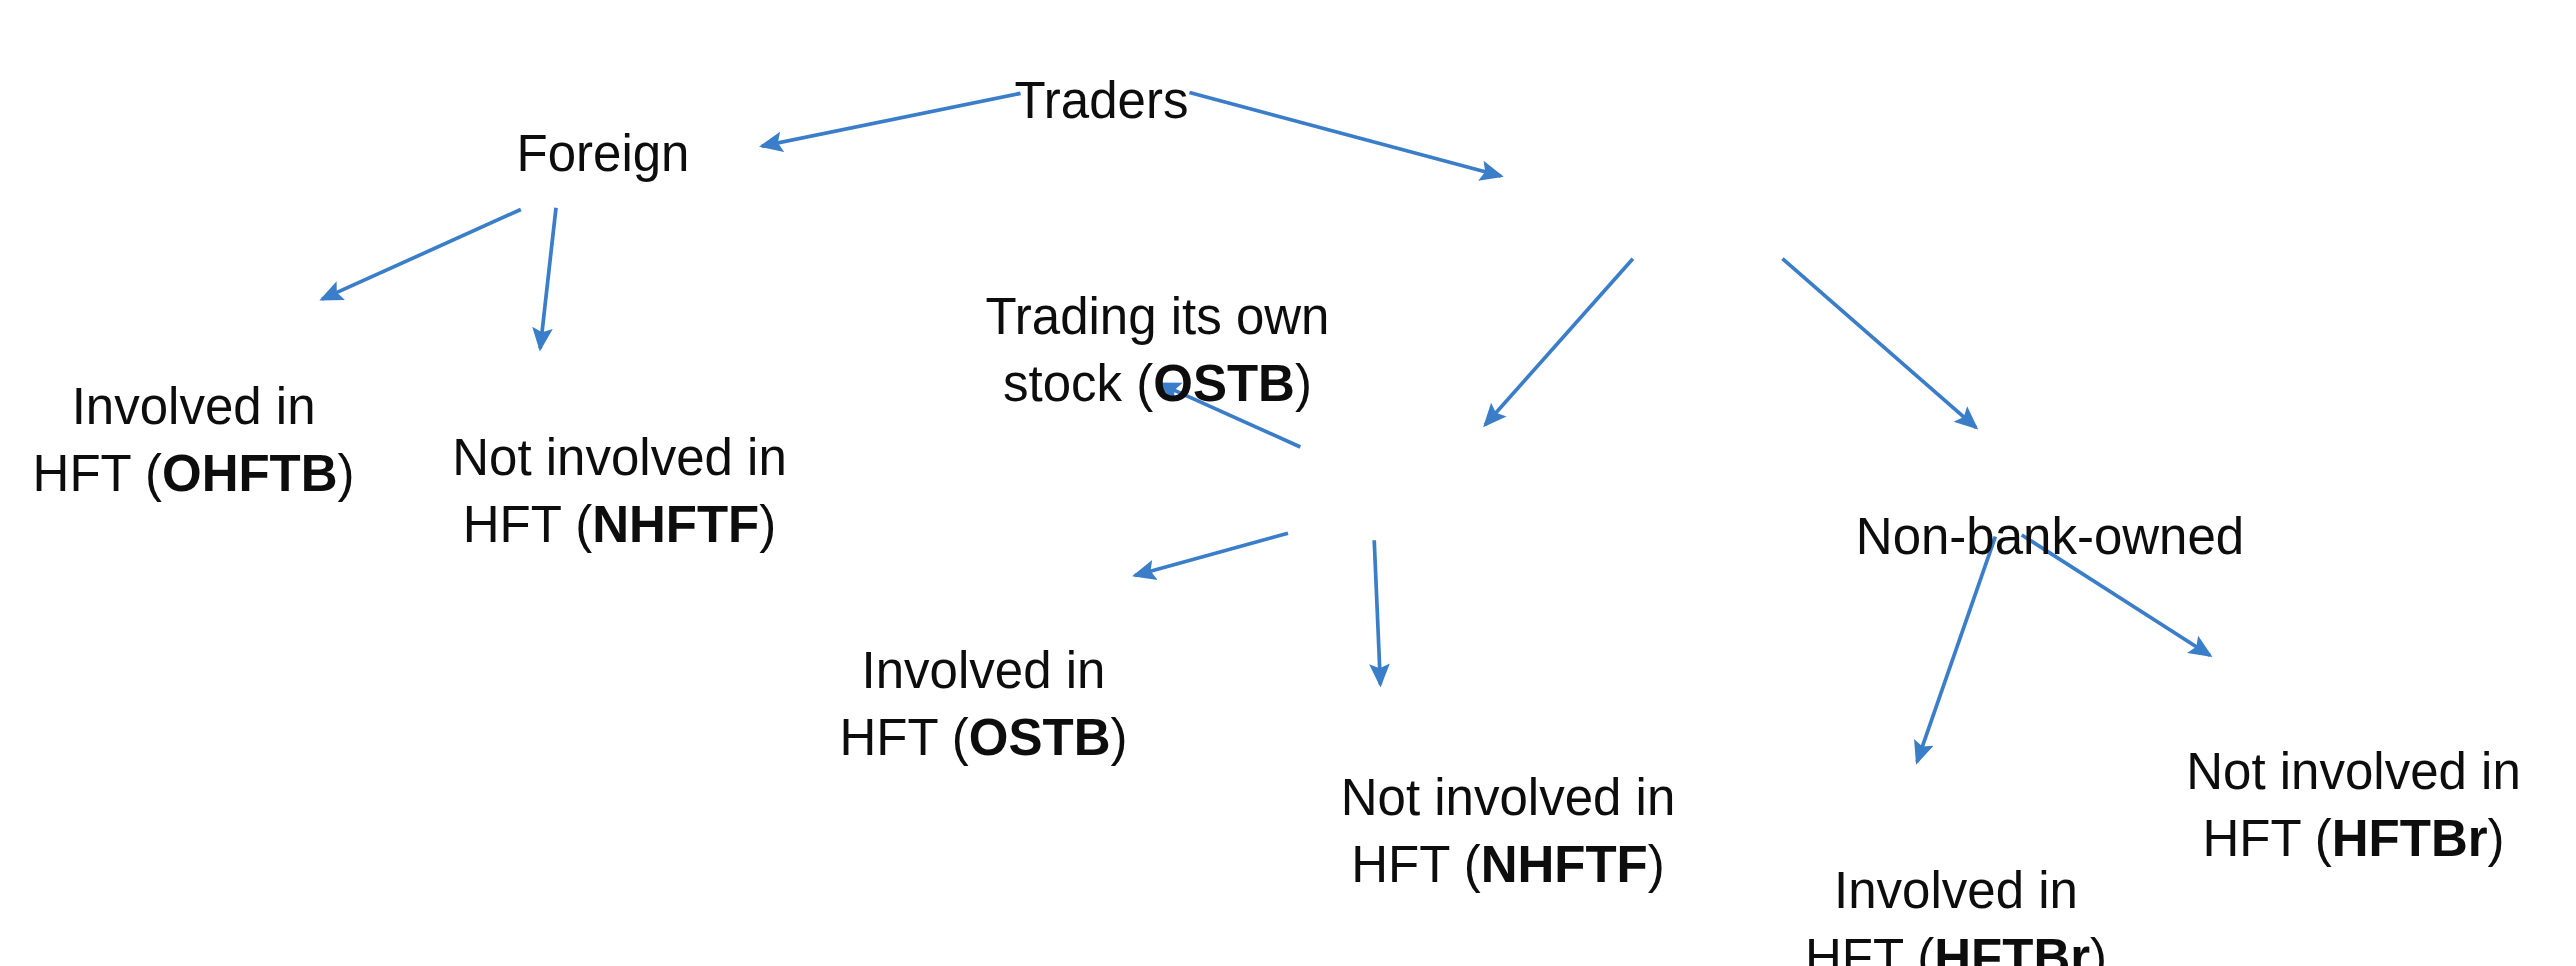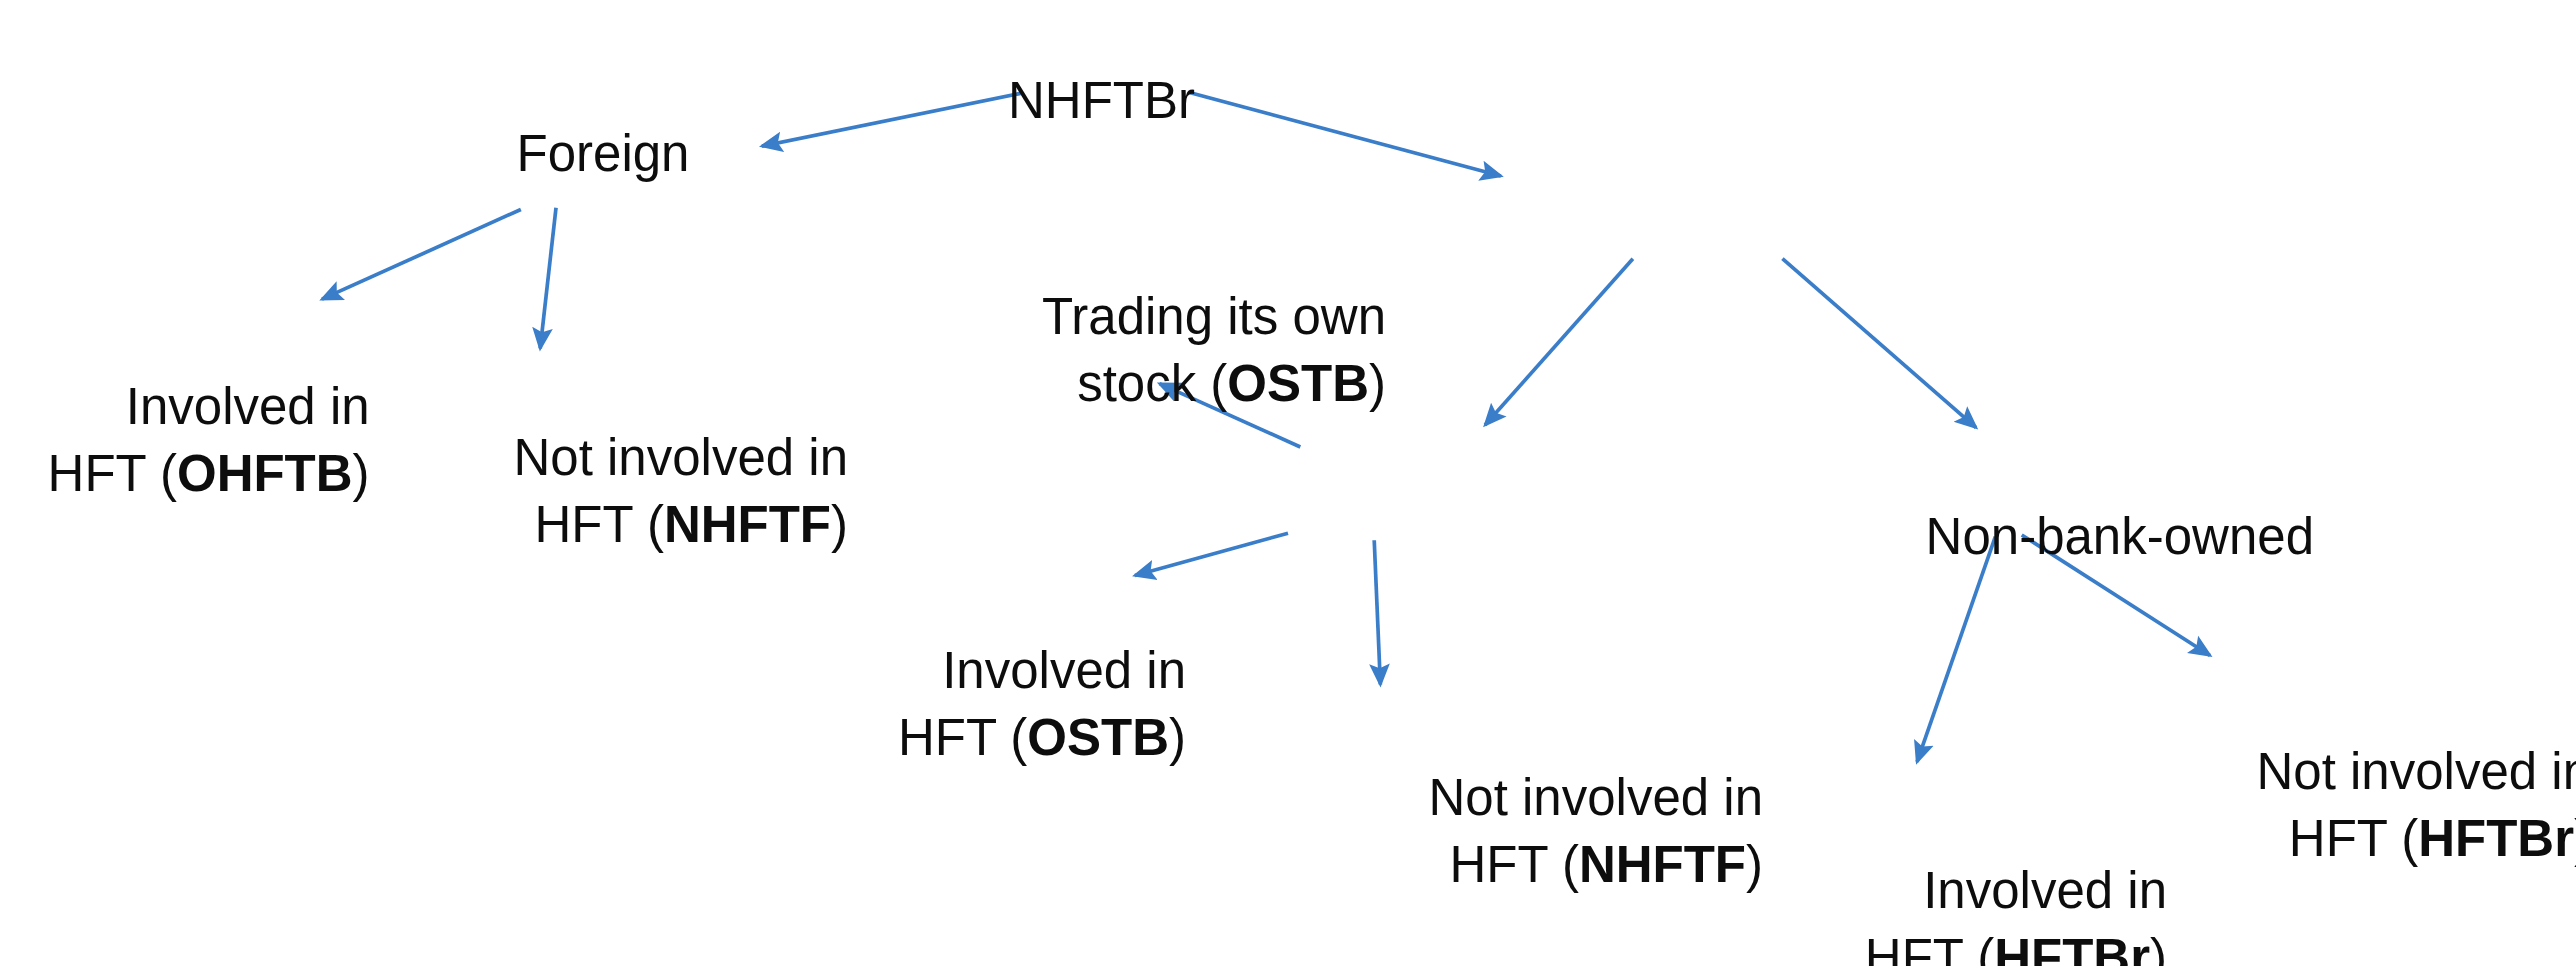--- a/index.html
+++ b/index.html
@@ -30,21 +30,21 @@
     line-height: 1.30;
     white-space: pre-line;
     color: #0d0d0d;
     font-weight: 400;
     letter-spacing: 0px;
   }
   .node .code {
     font-weight: 700;
   }
   .node.center { text-align: center; }
-  .node.left { text-align: right; }
+  .node.left { text-align: center; }
 </style>
 </head>
 <body>
 
 <div id="canvas">
 
   <svg id="edges" viewBox="0 0 2928 1099" xmlns="http://www.w3.org/2000/svg">
     <defs>
       <marker id="ah" markerWidth="7" markerHeight="7" refX="5.6" refY="3.1" orient="auto" markerUnits="strokeWidth">
         <path d="M0,0.3 L6.4,3.1 L0,5.9 L1.2,3.1 Z" fill="#3a7dc9"></path>
@@ -59,21 +59,21 @@
       <line x1="1464" y1="606" x2="1290" y2="654"></line>
       <line x1="1562" y1="614" x2="1569" y2="778"></line>
       <line x1="1856" y1="294" x2="1688" y2="483"></line>
       <line x1="2026" y1="294" x2="2246" y2="486"></line>
       <line x1="2268" y1="610" x2="2179" y2="866"></line>
       <line x1="2298" y1="608" x2="2512" y2="745"></line>
     </g>
   </svg>
 
   <div class="node center" style="left:987px; top:1.8px; width:229px;">
-    <span>NHFTBr</span>
+    <span>Traders</span>
   </div>
 
   <div class="node center" style="left:493px; top:55px; width:220px;">
     <span>Foreign</span>
   </div>
 
 
   <div class="node left" style="left:17.6px; top:308px; width:352px;">
     <span>Involved in
 HFT (</span><span class="code">OHFTB</span><span>)</span>

